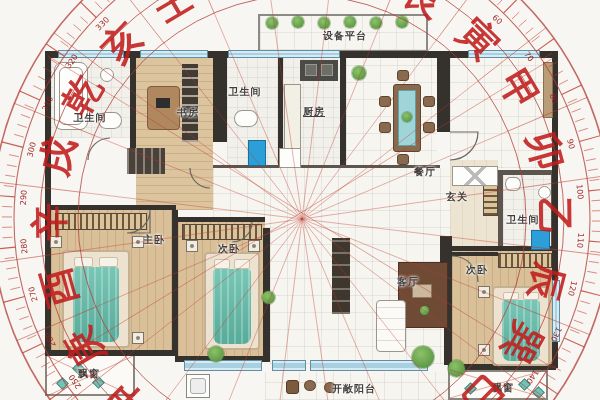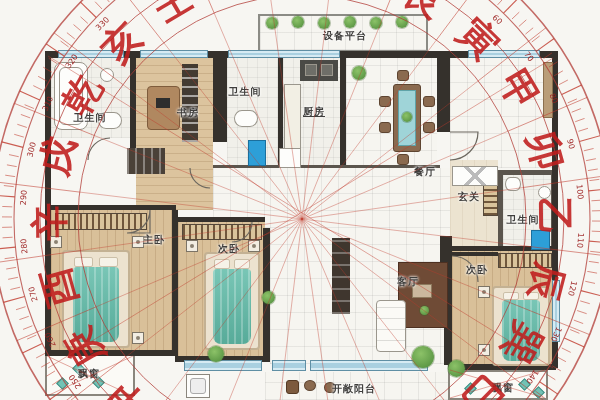--- a/index.html
+++ b/index.html
@@ -201,21 +201,21 @@
       <path d="M110,138 A22,22 0 0 0 88,160"></path>
     </g>
   </svg>
 
   <div class="rlabel" style="left:90px;top:118px;">卫生间</div>
   <div class="rlabel" style="left:188px;top:113px;">书房</div>
   <div class="rlabel" style="left:245px;top:92px;">卫生间</div>
   <div class="rlabel" style="left:314px;top:112px;text-decoration:underline;">厨房</div>
   <div class="rlabel" style="left:345px;top:36px;">设备平台</div>
   <div class="rlabel" style="left:377px;top:172px;margin-left:48px;">餐厅</div>
-  <div class="rlabel" style="left:469px;top:197px;">玄关</div>
+  <div class="rlabel" style="left:457px;top:197px;">玄关</div>
   <div class="rlabel" style="left:523px;top:220px;">卫生间</div>
   <div class="rlabel" style="left:154px;top:240px;">主卧</div>
   <div class="rlabel" style="left:229px;top:249px;">次卧</div>
   <div class="rlabel" style="left:408px;top:282px;">客厅</div>
   <div class="rlabel" style="left:477px;top:270px;">次卧</div>
   <div class="rlabel" style="left:89px;top:374px;">飘窗</div>
   <div class="rlabel" style="left:503px;top:388px;">飘窗</div>
   <div class="rlabel" style="left:354px;top:389px;">开敞阳台</div>
 
   <svg id="compass" width="600" height="400" viewBox="0 0 600 400">

